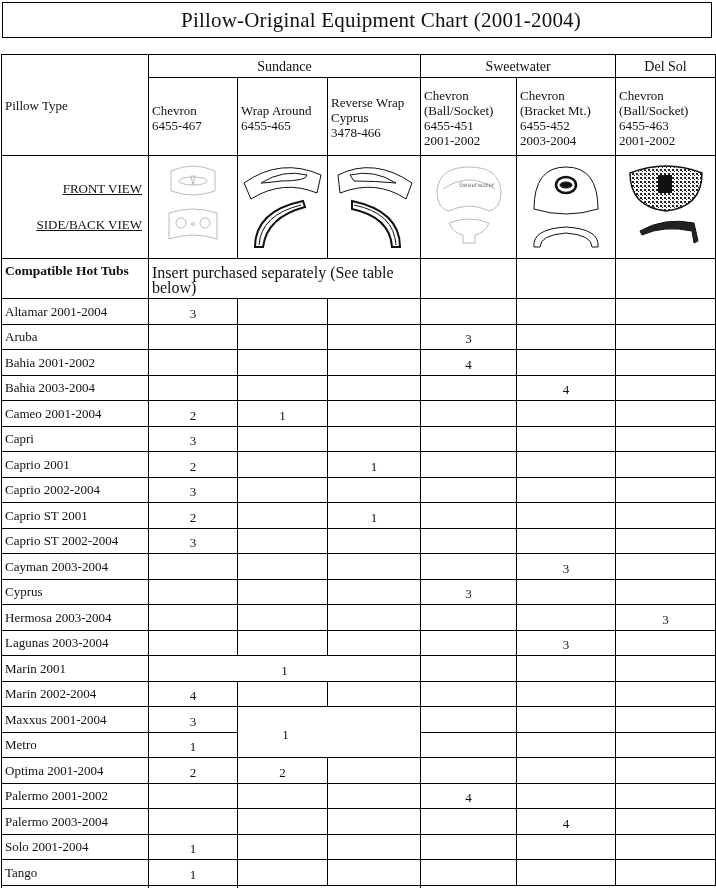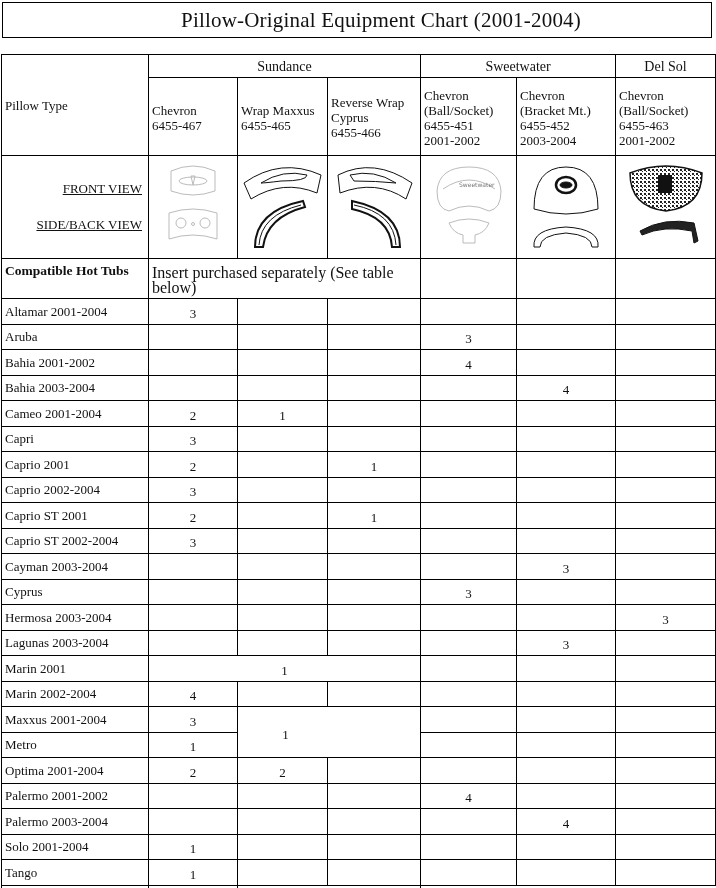--- a/index.html
+++ b/index.html
@@ -47,27 +47,27 @@
     <td colspan="2" class="hdr-group">Sweetwater</td>
     <td class="hdr-group">Del Sol</td>
   </tr>
 
   <tr style="height:78px">
     <td class="hdr-sub">
       <div>Chevron</div>
       <div>6455-467</div>
     </td>
     <td class="hdr-sub">
-      <div>Wrap Maxxus</div>
+      <div>Wrap Around</div>
       <div>6455-465</div>
     </td>
     <td class="hdr-sub">
       <div>Reverse Wrap</div>
       <div>Cyprus</div>
-      <div>6455-466</div>
+      <div>3478-466</div>
     </td>
     <td class="hdr-sub">
       <div>Chevron</div>
       <div>(Ball/Socket)</div>
       <div>6455-451</div>
       <div>2001-2002</div>
     </td>
     <td class="hdr-sub">
       <div>Chevron</div>
       <div>(Bracket Mt.)</div>

